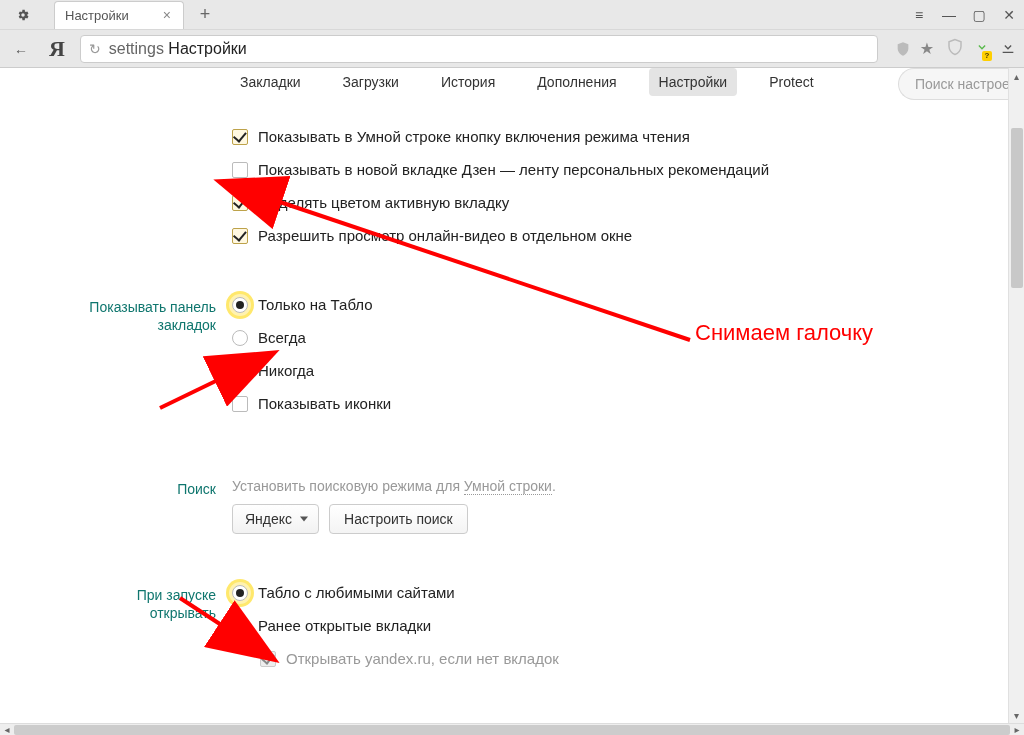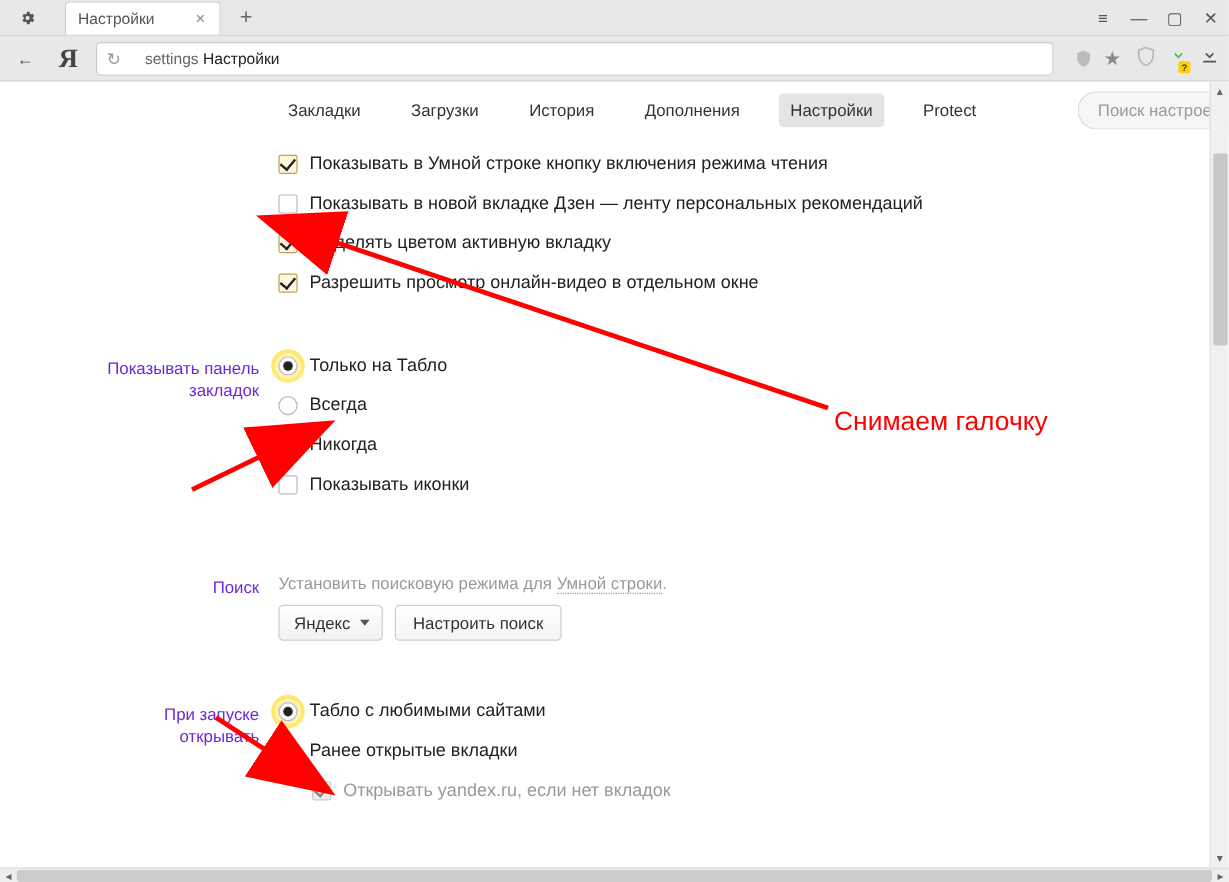--- a/index.html
+++ b/index.html
@@ -12,39 +12,39 @@
   .tab .tab-close { font-size: 14px; color: #888; padding: 0 2px; }
   .newtab { width: 26px; height: 26px; margin-left: 8px; display:flex; align-items:center; justify-content:center; color:#666; font-size:18px; }
   .win-controls { margin-left: auto; display:flex; }
   .win-btn { width: 30px; height: 30px; display:flex; align-items:center; justify-content:center; color:#555; font-size:14px; }
 
   .toolbar { height: 38px; background: #e8e8e8; display:flex; align-items:center; padding: 0 8px; border-bottom: 1px solid #ccc; gap:10px; }
   .icon-btn { width: 26px; height: 26px; display:flex; align-items:center; justify-content:center; color:#555; }
   .ya-logo { width: 26px; height: 26px; display:flex; align-items:center; justify-content:center; font-weight: bold; font-family: 'Times New Roman', serif; font-size: 22px; color:#444; }
   .omnibox { flex:1; height: 28px; background:#fff; border:1px solid #ccc; border-radius:4px; display:flex; align-items:center; padding:0 8px; gap:8px; }
   .omnibox .reload { color:#999; }
-  .omnibox .url { font-size:13px; color:#666;margin-left:12px; }
+  .omnibox .url { font-size:16px; color:#666; }
   .omnibox .url .bold { color:#222; font-weight:500; }
   .rt-icons { display:flex; gap:6px; margin-left:6px; align-items:center; }
   .rt-icons .ic { width:18px; height:18px; display:flex; align-items:center; justify-content:center; color:#888; }
   .star { color:#888; font-size:16px; }
   .shield2 { color:#bbb; }
   .green-dl { color:#58b94a; font-size:16px; position:relative;}
   .dl-q { position:absolute; bottom:-2px; right:-2px; background:#ffcf00; color:#4c3a00; font-size:8px; width:10px; height:10px; border-radius:2px; display:flex; align-items:center; justify-content:center; font-weight:bold;}
   .dl-arrow { font-size:16px; color:#555; }
 
   
   .page { position:relative; height: calc(735px - 30px - 38px - 12px); background:#fff; overflow:hidden; }
-  .settings-nav { height:48px; display:flex; align-items:center; padding-left:230px; gap:22px; font-size:14px; color:#333; }
+  .settings-nav { height:48px; display:flex; align-items:flex-start; padding-left:230px; gap:22px; font-size:14px; color:#333; }
   .settings-nav .nav-item { padding:6px 10px; border-radius:4px; cursor:pointer;}
   .settings-nav .nav-item.active { background:#e4e4e4; }
   .settings-search { margin-left:auto; margin-right:0; height:32px; border:1px solid #ddd; border-right:none; border-radius:16px 0 0 16px; background:#f6f6f6; padding:0 8px 0 16px; display:flex; align-items:center; color:#999; min-width:108px; }
 
   .body-grid { display:grid; grid-template-columns: 220px 1fr; column-gap: 12px; }
-  .section-label { grid-column:1; text-align:right; color:#6d28d9; font-size:14px; padding-top:2px; padding-right:4px; align-self:start; line-height:1.3; }
+  .section-label { grid-column:1; text-align:right; color:#0f766e; font-size:14px; padding-top:2px; padding-right:4px; align-self:start; line-height:1.3; }
   .section-body { grid-column:2; padding-bottom:40px; }
 
   .check-row, .radio-row { display:flex; align-items:center; gap:10px; margin-bottom:16px; font-size:15px; color:#222; }
   .check-row.sub { margin-left:28px; }
   .cb { width:16px; height:16px; border:1px solid #bda24a; border-radius:2px; background:#fff8e1; display:flex; align-items:center; justify-content:center; flex-shrink:0; }
   .cb.checked::after { content:""; width:10px; height:6px; border-left:2px solid #222; border-bottom:2px solid #222; transform: rotate(-50deg) translate(1px,-1px); }
   .cb.plain { background:#fff; border-color:#bbb; }
   .cb.disabled { background:#eee; border-color:#ccc; }
   .cb.disabled.checked::after { border-color:#888; }
   .rb { width:16px; height:16px; border:1px solid #bbb; border-radius:50%; background:#fff; flex-shrink:0; position:relative; }
@@ -235,21 +235,21 @@
         <path d="M0 0 L18 7 L0 14 Z" fill="#ff0000"></path>
       </marker>
     </defs>
 
     <line x1="690" y1="272" x2="274" y2="132" stroke="#ff0000" stroke-width="4" marker-end="url(#ah)"></line>
 
     <line x1="160" y1="340" x2="222" y2="310" stroke="#ff0000" stroke-width="4" marker-end="url(#ah)"></line>
 
     <line x1="180" y1="530" x2="226" y2="560" stroke="#ff0000" stroke-width="4" marker-end="url(#ah)"></line>
   </svg>
-  <div class="annotate ann-text" style="left:695px; top:270px;">Снимаем галочку</div>
+  <div class="annotate ann-text" style="left:695px; top:252px;">Снимаем галочку</div>
 
 </div>
 
 <div class="hscroll">
   <div class="harr" style="left:0">◂</div>
   <div class="hthumb" style="left:14px; right:14px;"></div>
   <div class="harr" style="right:0">▸</div>
 </div>
 
 </body></html>

